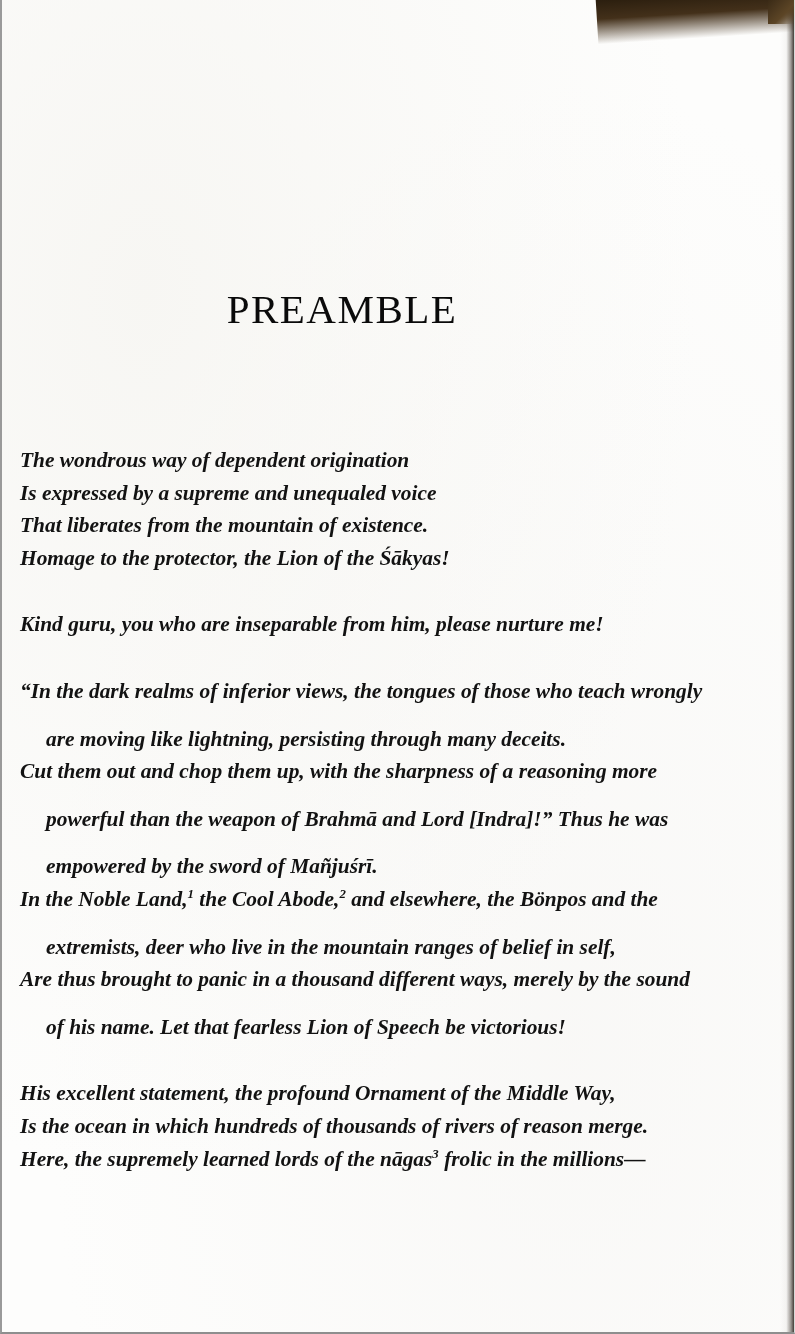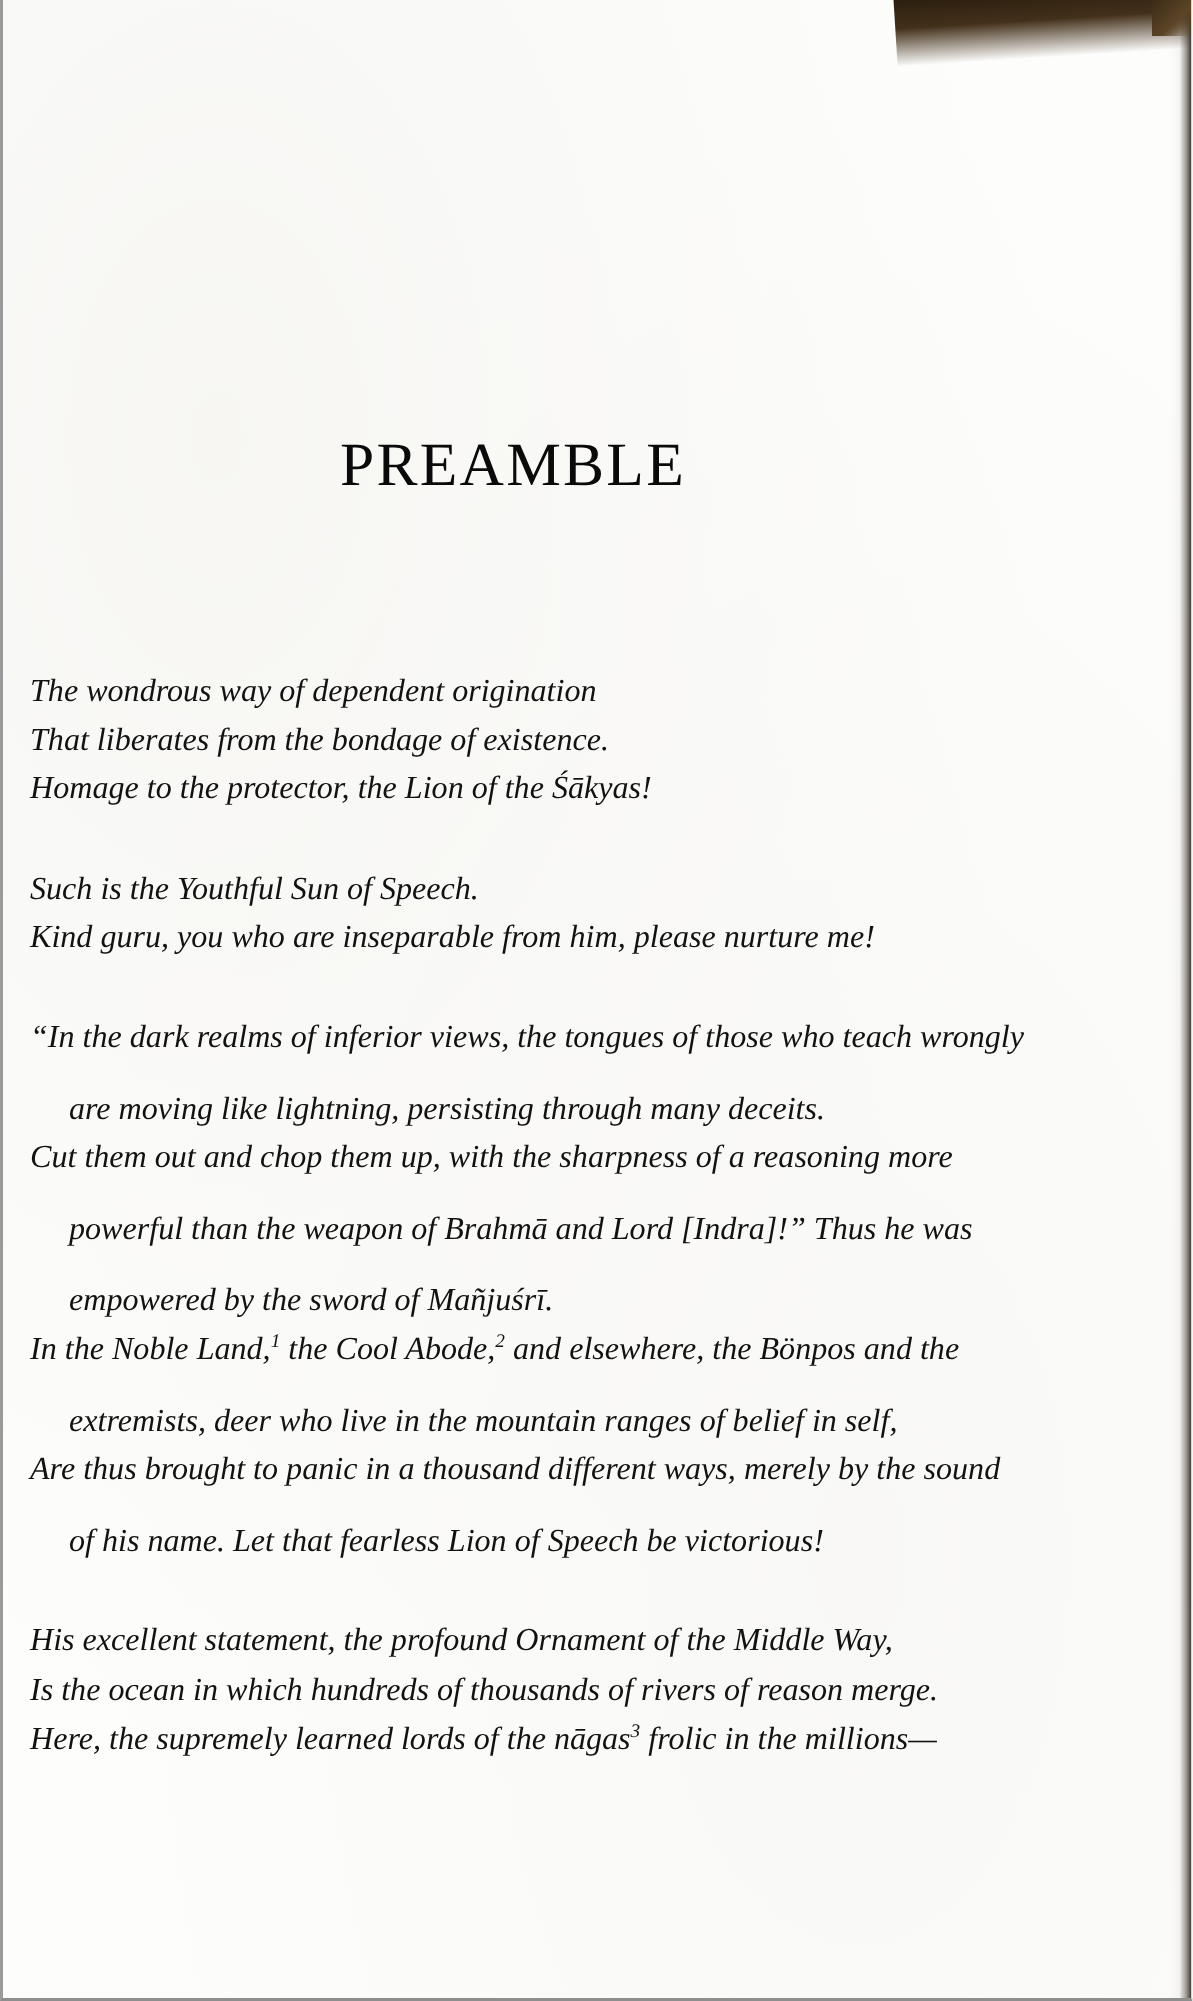--- a/index.html
+++ b/index.html
@@ -87,20 +87,21 @@
   }
 
   .stanza {
     margin: 0 0 34px 0;
   }
   .stanza:last-child {
     margin-bottom: 16px;
   }
   .line {
     white-space: nowrap;
+    font-weight: bold;
   }
   .line.indent {
     padding-left: 26px;
     margin-top: 15px;
   }
   sup {
     font-size: 0.6em;
     vertical-align: super;
     line-height: 0;
     font-style: italic;
@@ -111,25 +112,25 @@
 
 <div class="page">
 
   <div class="paper-tint"></div>
 
   <h1 class="title">PREAMBLE</h1>
 
   <div class="body-text">
       <div class="stanza">
         <div class="line">The wondrous way of dependent origination</div>
-        <div class="line">That liberates from the bondage of existence.</div>
+        <div class="line">Is expressed by a supreme and unequaled voice</div>
+        <div class="line">That liberates from the mountain of existence.</div>
         <div class="line">Homage to the protector, the Lion of the Śākyas!</div>
       </div>
       <div class="stanza">
-        <div class="line">Such is the Youthful Sun of Speech.</div>
         <div class="line">Kind guru, you who are inseparable from him, please nurture me!</div>
       </div>
       <div class="stanza">
         <div class="line">“In the dark realms of inferior views, the tongues of those who teach wrongly</div>
         <div class="line indent">are moving like lightning, persisting through many deceits.</div>
         <div class="line">Cut them out and chop them up, with the sharpness of a reasoning more</div>
         <div class="line indent">powerful than the weapon of Brahmā and Lord [Indra]!” Thus he was</div>
         <div class="line indent">empowered by the sword of Mañjuśrī.</div>
         <div class="line">In the Noble Land,<sup>1</sup> the Cool Abode,<sup>2</sup> and elsewhere, the Bönpos and the</div>
         <div class="line indent">extremists, deer who live in the mountain ranges of belief in self,</div>

